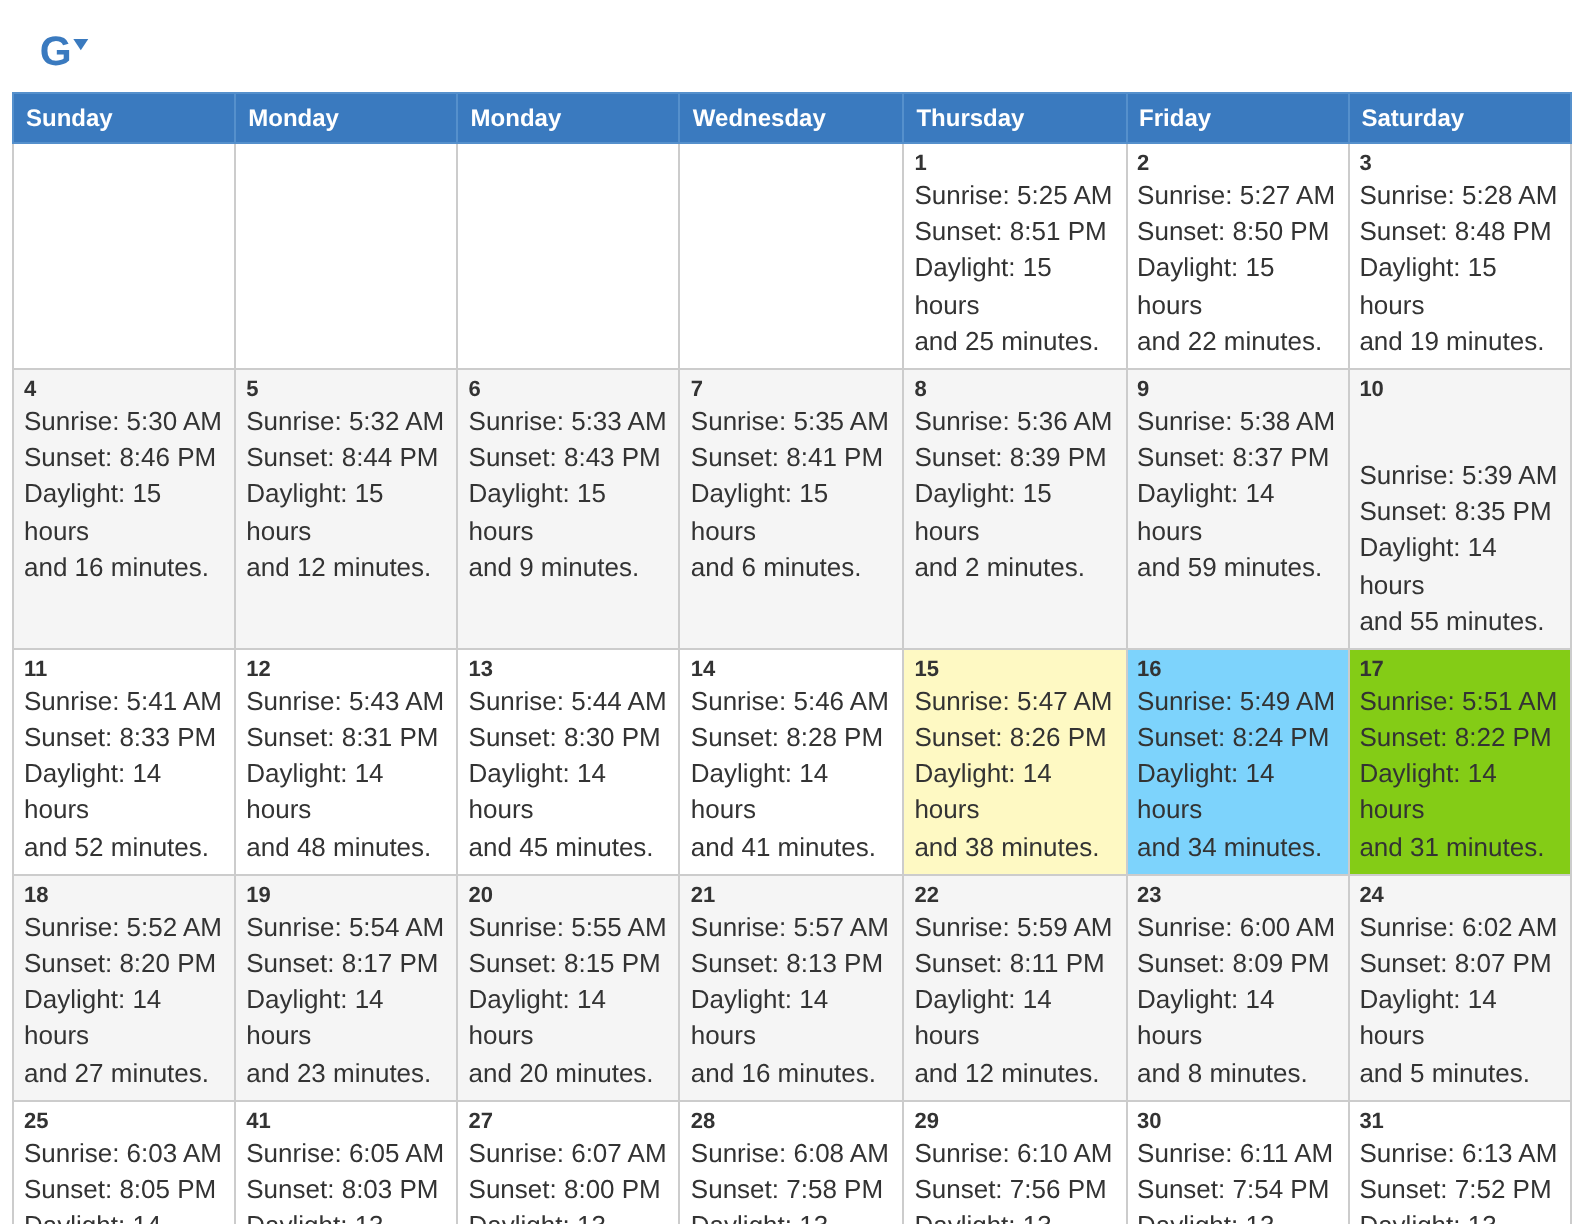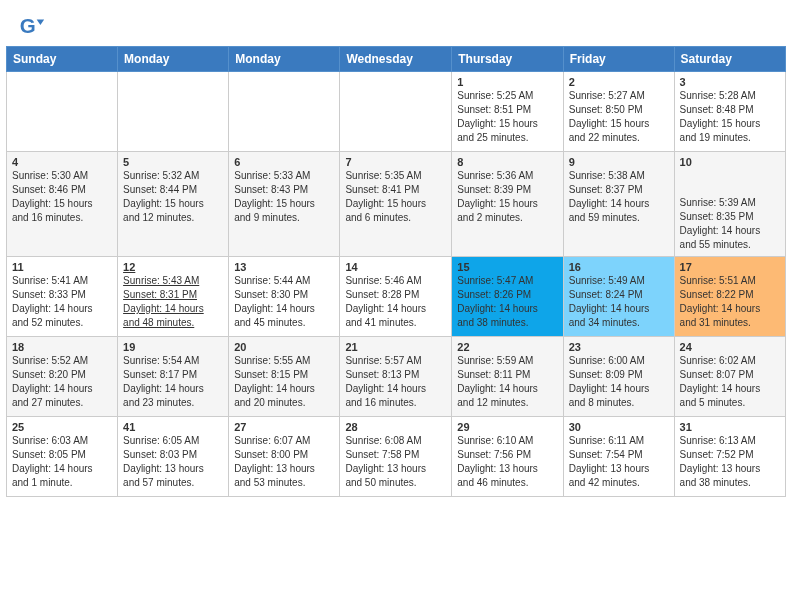--- a/index.html
+++ b/index.html
@@ -76,21 +76,21 @@
     .calendar tr:nth-child(odd) td {
       background: #fff;
     }
     .day-number {
       font-size: 11px;
       font-weight: bold;
       display: block;
       margin-bottom: 1px;
     }
     .day-info {
-      font-size: 10px;
+      font-size: 13px;
       line-height: 1.4;
       color: #333;
     }
     .empty-cell {
       background: #fff !important;
     }
     .table-wrapper {
       padding: 0 6px 6px 6px;
     }
     .calendar tr:nth-child(2) td { background: #fff; }
@@ -212,56 +212,56 @@
           </td>
         </tr>
         <tr>
           <td style="background: rgb(255, 255, 255);">
             <span class="day-number">11</span>
             <div class="day-info" style="white-space: pre-line;">Sunrise: 5:41 AM
 Sunset: 8:33 PM
 Daylight: 14 hours
 and 52 minutes.</div>
           </td>
-          <td style="background: rgb(255, 255, 255); text-decoration: underline;">
+          <td style="background: rgb(255, 255, 255);">
             <span class="day-number">12</span>
             <div class="day-info" style="white-space: pre-line;">Sunrise: 5:43 AM
 Sunset: 8:31 PM
 Daylight: 14 hours
 and 48 minutes.</div>
           </td>
           <td style="background: rgb(255, 255, 255);">
             <span class="day-number">13</span>
             <div class="day-info" style="white-space: pre-line;">Sunrise: 5:44 AM
 Sunset: 8:30 PM
 Daylight: 14 hours
 and 45 minutes.</div>
           </td>
           <td style="background: rgb(255, 255, 255);">
             <span class="day-number">14</span>
             <div class="day-info" style="white-space: pre-line;">Sunrise: 5:46 AM
 Sunset: 8:28 PM
 Daylight: 14 hours
 and 41 minutes.</div>
           </td>
-          <td style="background: #0ea5e9;">
+          <td style="background: #fef9c3;">
             <span class="day-number">15</span>
             <div class="day-info" style="white-space: pre-line;">Sunrise: 5:47 AM
 Sunset: 8:26 PM
 Daylight: 14 hours
 and 38 minutes.</div>
           </td>
           <td style="background: #7dd3fc;">
             <span class="day-number">16</span>
             <div class="day-info" style="white-space: pre-line;">Sunrise: 5:49 AM
 Sunset: 8:24 PM
 Daylight: 14 hours
 and 34 minutes.</div>
           </td>
-          <td style="background: #fdba74;">
+          <td style="background: #84cc16;">
             <span class="day-number">17</span>
             <div class="day-info" style="white-space: pre-line;">Sunrise: 5:51 AM
 Sunset: 8:22 PM
 Daylight: 14 hours
 and 31 minutes.</div>
           </td>
         </tr>
         <tr>
           <td style="background: rgb(245, 245, 245);">
             <span class="day-number">18</span>

